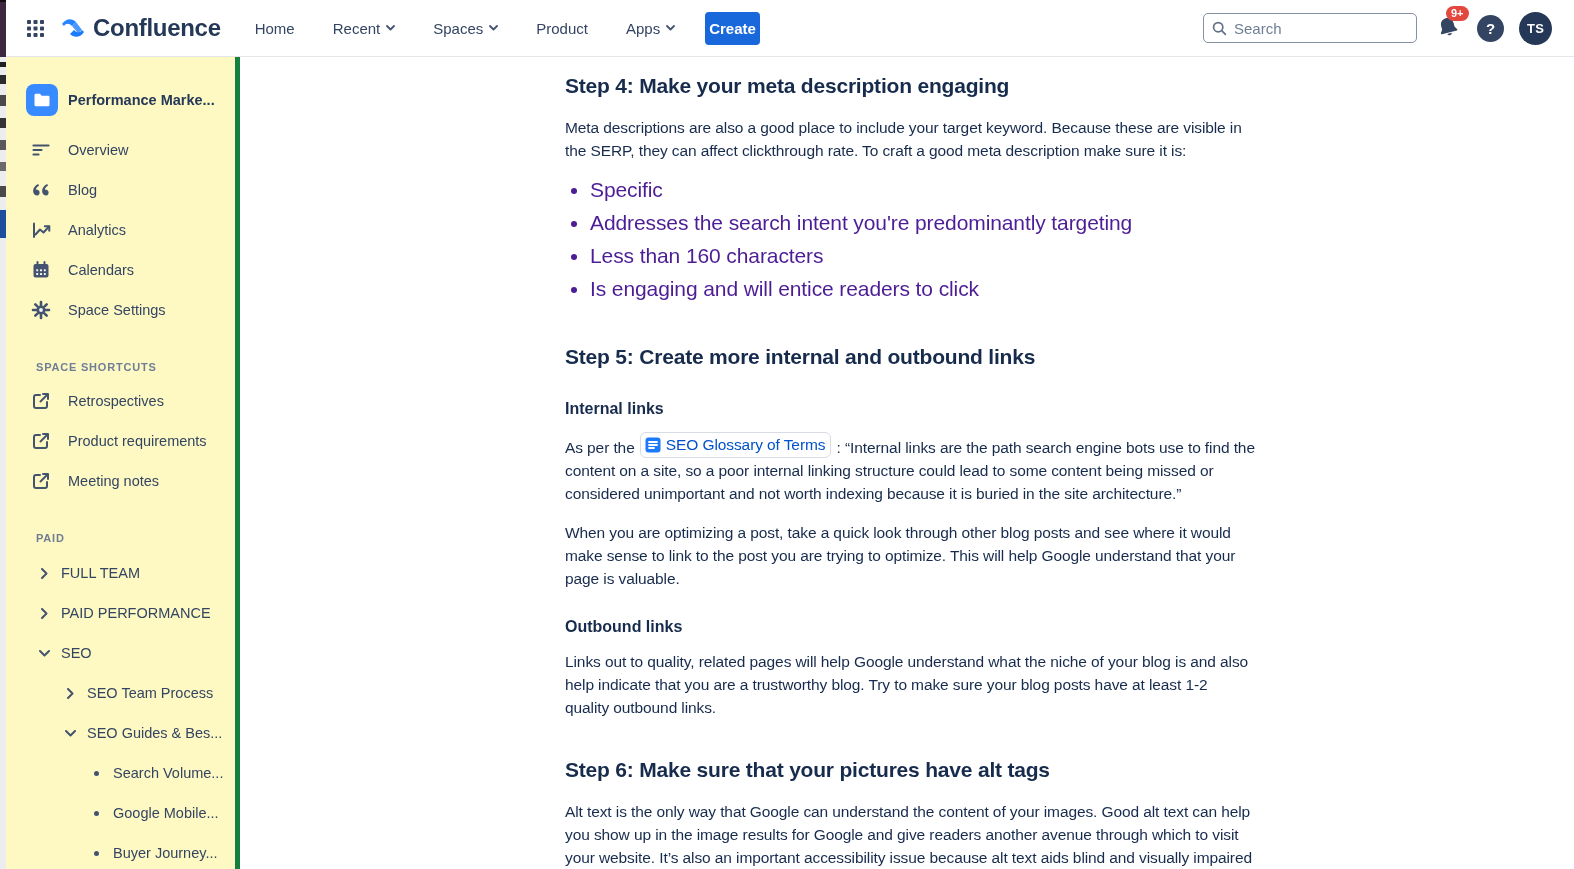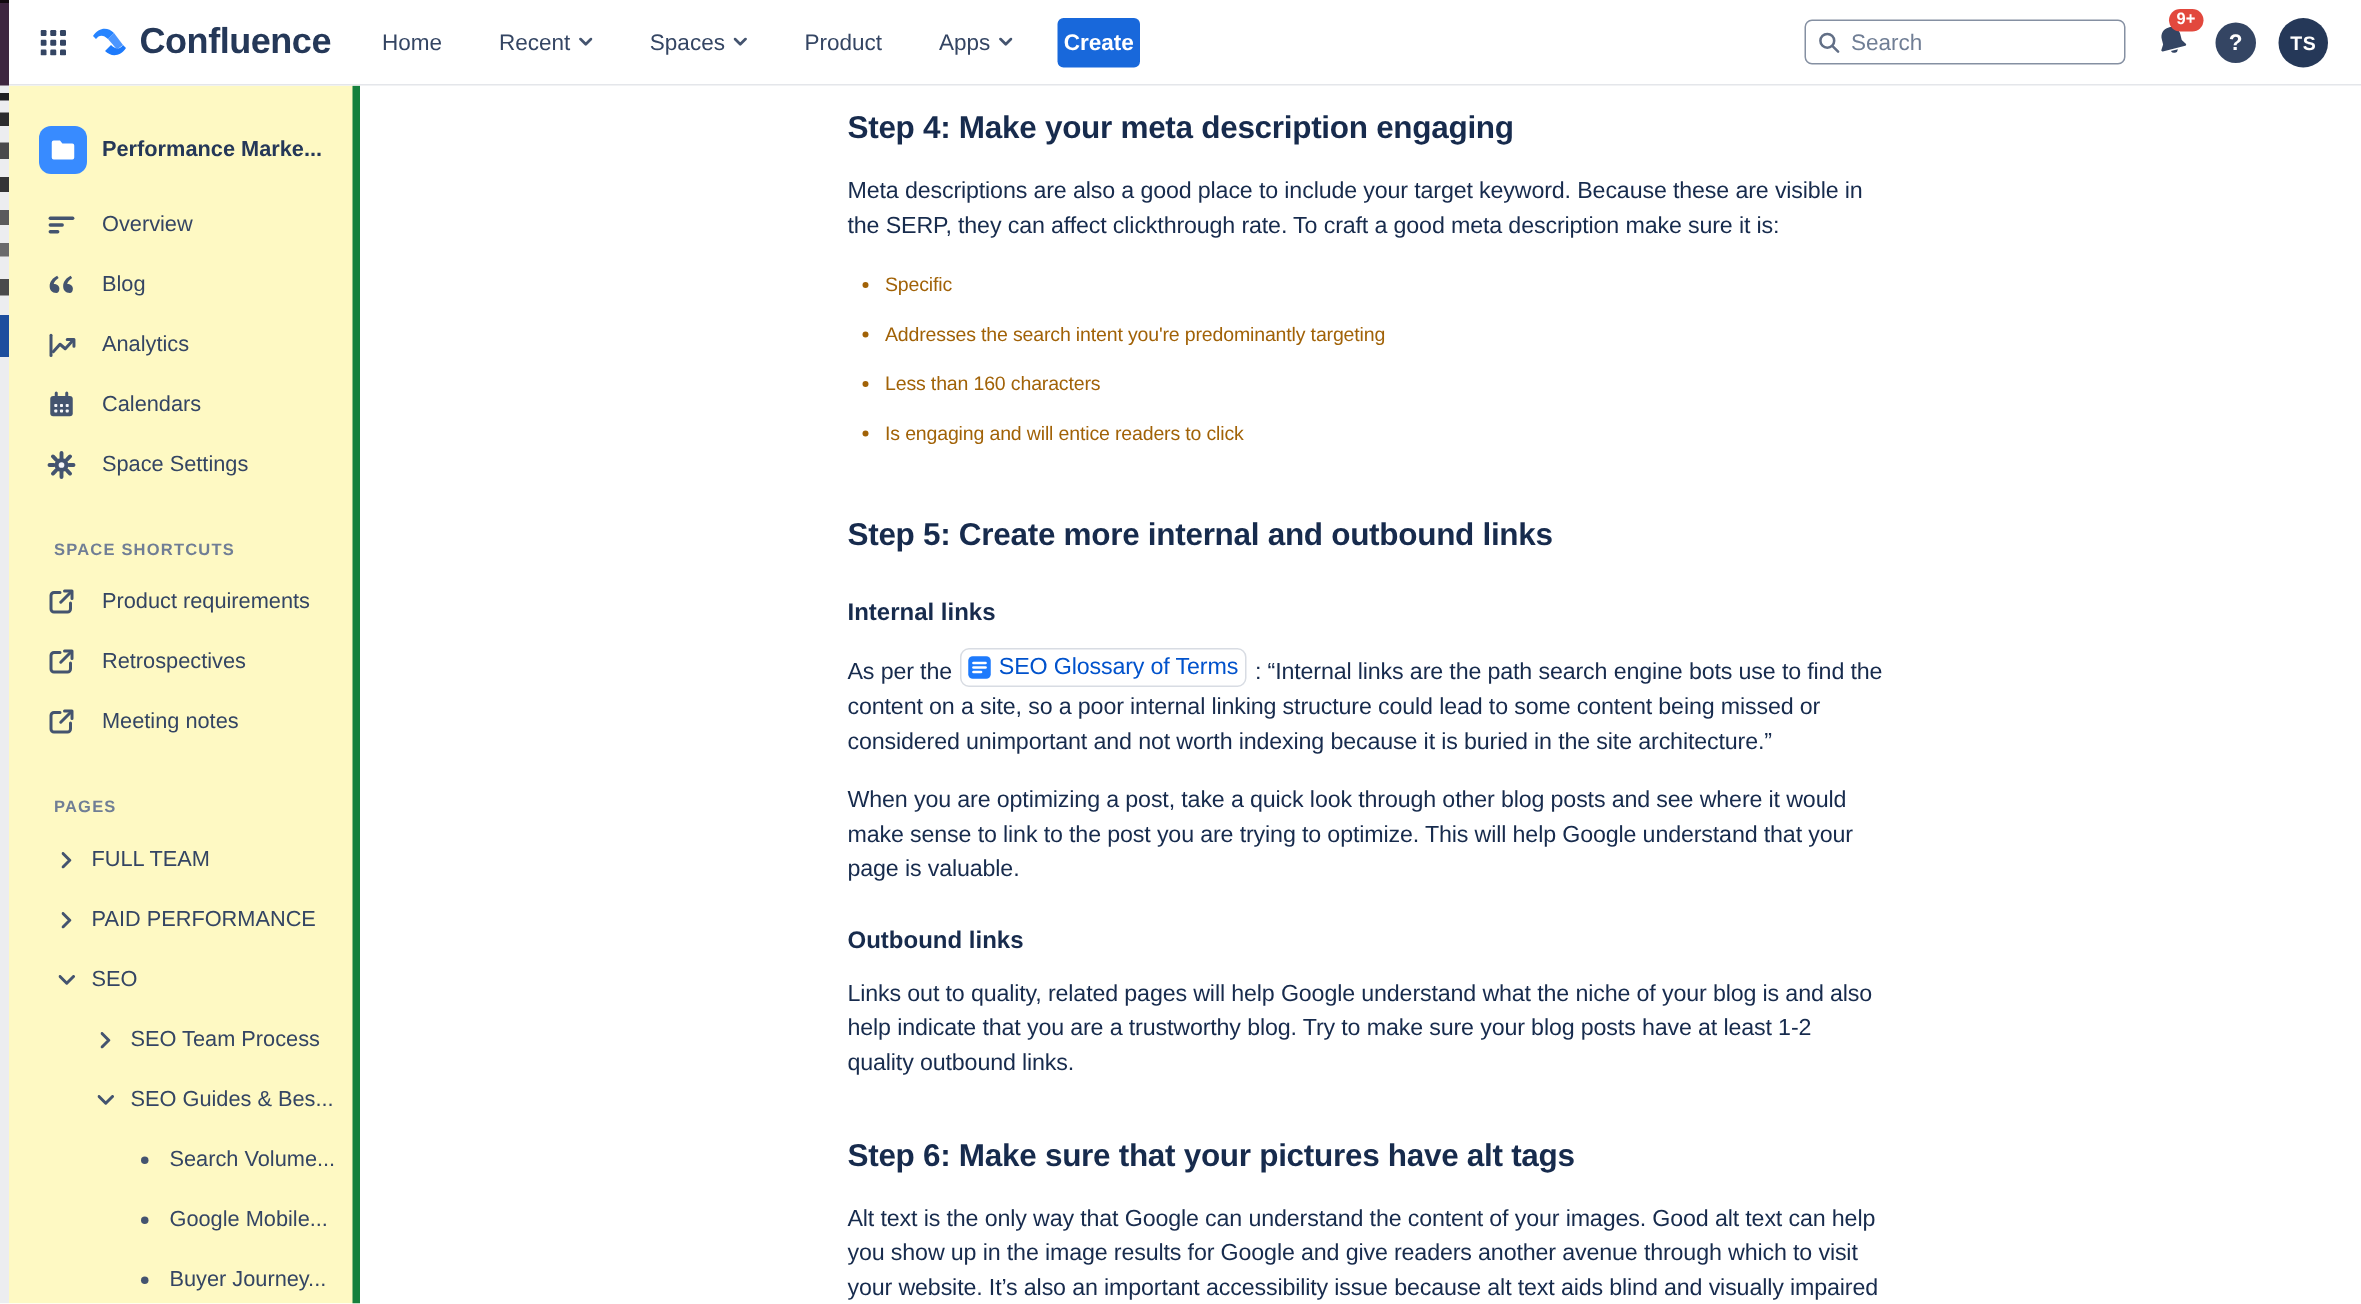--- a/index.html
+++ b/index.html
@@ -54,21 +54,21 @@
   .tw { width:12px; display:flex; justify-content:center; flex:0 0 auto; }
   .dot { width:5px; height:5px; border-radius:50%; background:#44546F; }
 
   
   .content { flex:1; background:#fff; padding:16px 0 0 325px; overflow:hidden; }
   .doc { width:690px; color:#172B4D; }
   .doc h2 { font-size:21px; font-weight:600; color:#172B4D; letter-spacing:-0.2px; line-height:26px; margin:0 0 17px; }
   .doc h3 { font-size:16px; font-weight:700; color:#172B4D; margin:0 0 14px; }
   .doc p { font-size:15.5px; line-height:23px; letter-spacing:-0.1px; margin:0 0 16px; }
   .doc ul { margin:2px 0 0 8px; padding-left:17px; }
-  .doc li { font-size:13px; line-height:23px; letter-spacing:-0.1px; margin-bottom:10px; color:#a16207; }
+  .doc li { font-size:21px; line-height:23px; letter-spacing:-0.1px; margin-bottom:10px; color:#4c1d95; }
   .mt-step5 { margin-top:44px !important; }
   .mt-h3 { margin-top:30px !important; }
   .mt-outbound { margin-top:28px !important; }
   .mt-step6 { margin-top:38px !important; }
   .smart-link { display:inline-flex; align-items:center; gap:5px; border:1px solid #D8DCE3; border-radius:6px;
     padding:0px 5px 1px 4px; margin:0 1px; vertical-align:baseline; cursor:pointer; background:#fff; }
   .smart-link a { color:#0052CC; text-decoration:none; font-size:15.5px; }
   svg { display:block; }
 </style>
 </head>
@@ -257,48 +257,48 @@
       <div class="side-item">
         <span class="ic">
           <svg width="20" height="20" viewBox="0 0 20 20">
               <g fill="none" stroke="#44546F" stroke-width="2" stroke-linecap="round" stroke-linejoin="round">
             <path d="M9 4 H5 a2 2 0 0 0 -2 2 v9 a2 2 0 0 0 2 2 h9 a2 2 0 0 0 2 -2 v-4"></path>
             <polyline points="12,3 17,3 17,8"></polyline>
                 <line x1="16.5" y1="3.5" x2="9.5" y2="10.5"></line>
           </g>
             </svg>
         </span>
-        <span>Product requirements</span>
+        <span>Retrospectives</span>
       </div>
       <div class="side-item">
         <span class="ic">
           <svg width="20" height="20" viewBox="0 0 20 20">
               <g fill="none" stroke="#44546F" stroke-width="2" stroke-linecap="round" stroke-linejoin="round">
             <path d="M9 4 H5 a2 2 0 0 0 -2 2 v9 a2 2 0 0 0 2 2 h9 a2 2 0 0 0 2 -2 v-4"></path>
             <polyline points="12,3 17,3 17,8"></polyline>
                 <line x1="16.5" y1="3.5" x2="9.5" y2="10.5"></line>
           </g>
             </svg>
         </span>
-        <span>Retrospectives</span>
+        <span>Product requirements</span>
       </div>
       <div class="side-item">
         <span class="ic">
           <svg width="20" height="20" viewBox="0 0 20 20">
               <g fill="none" stroke="#44546F" stroke-width="2" stroke-linecap="round" stroke-linejoin="round">
             <path d="M9 4 H5 a2 2 0 0 0 -2 2 v9 a2 2 0 0 0 2 2 h9 a2 2 0 0 0 2 -2 v-4"></path>
             <polyline points="12,3 17,3 17,8"></polyline>
                 <line x1="16.5" y1="3.5" x2="9.5" y2="10.5"></line>
           </g>
             </svg>
         </span>
         <span>Meeting notes</span>
       </div>
 
-      <div class="section-label">PAGES</div>
+      <div class="section-label">PAID</div>
 
       <div class="tree">
         <div class="tree-row lvl1">
           <span class="tw">
               <svg width="7" height="11" viewBox="0 0 7 11">
                 <polyline points="1,1 5.5,5.5 1,10" fill="none" stroke="#44546F" stroke-width="2" stroke-linecap="round" stroke-linejoin="round"></polyline>
               </svg>
             </span>
           <span>FULL TEAM</span>
         </div>

